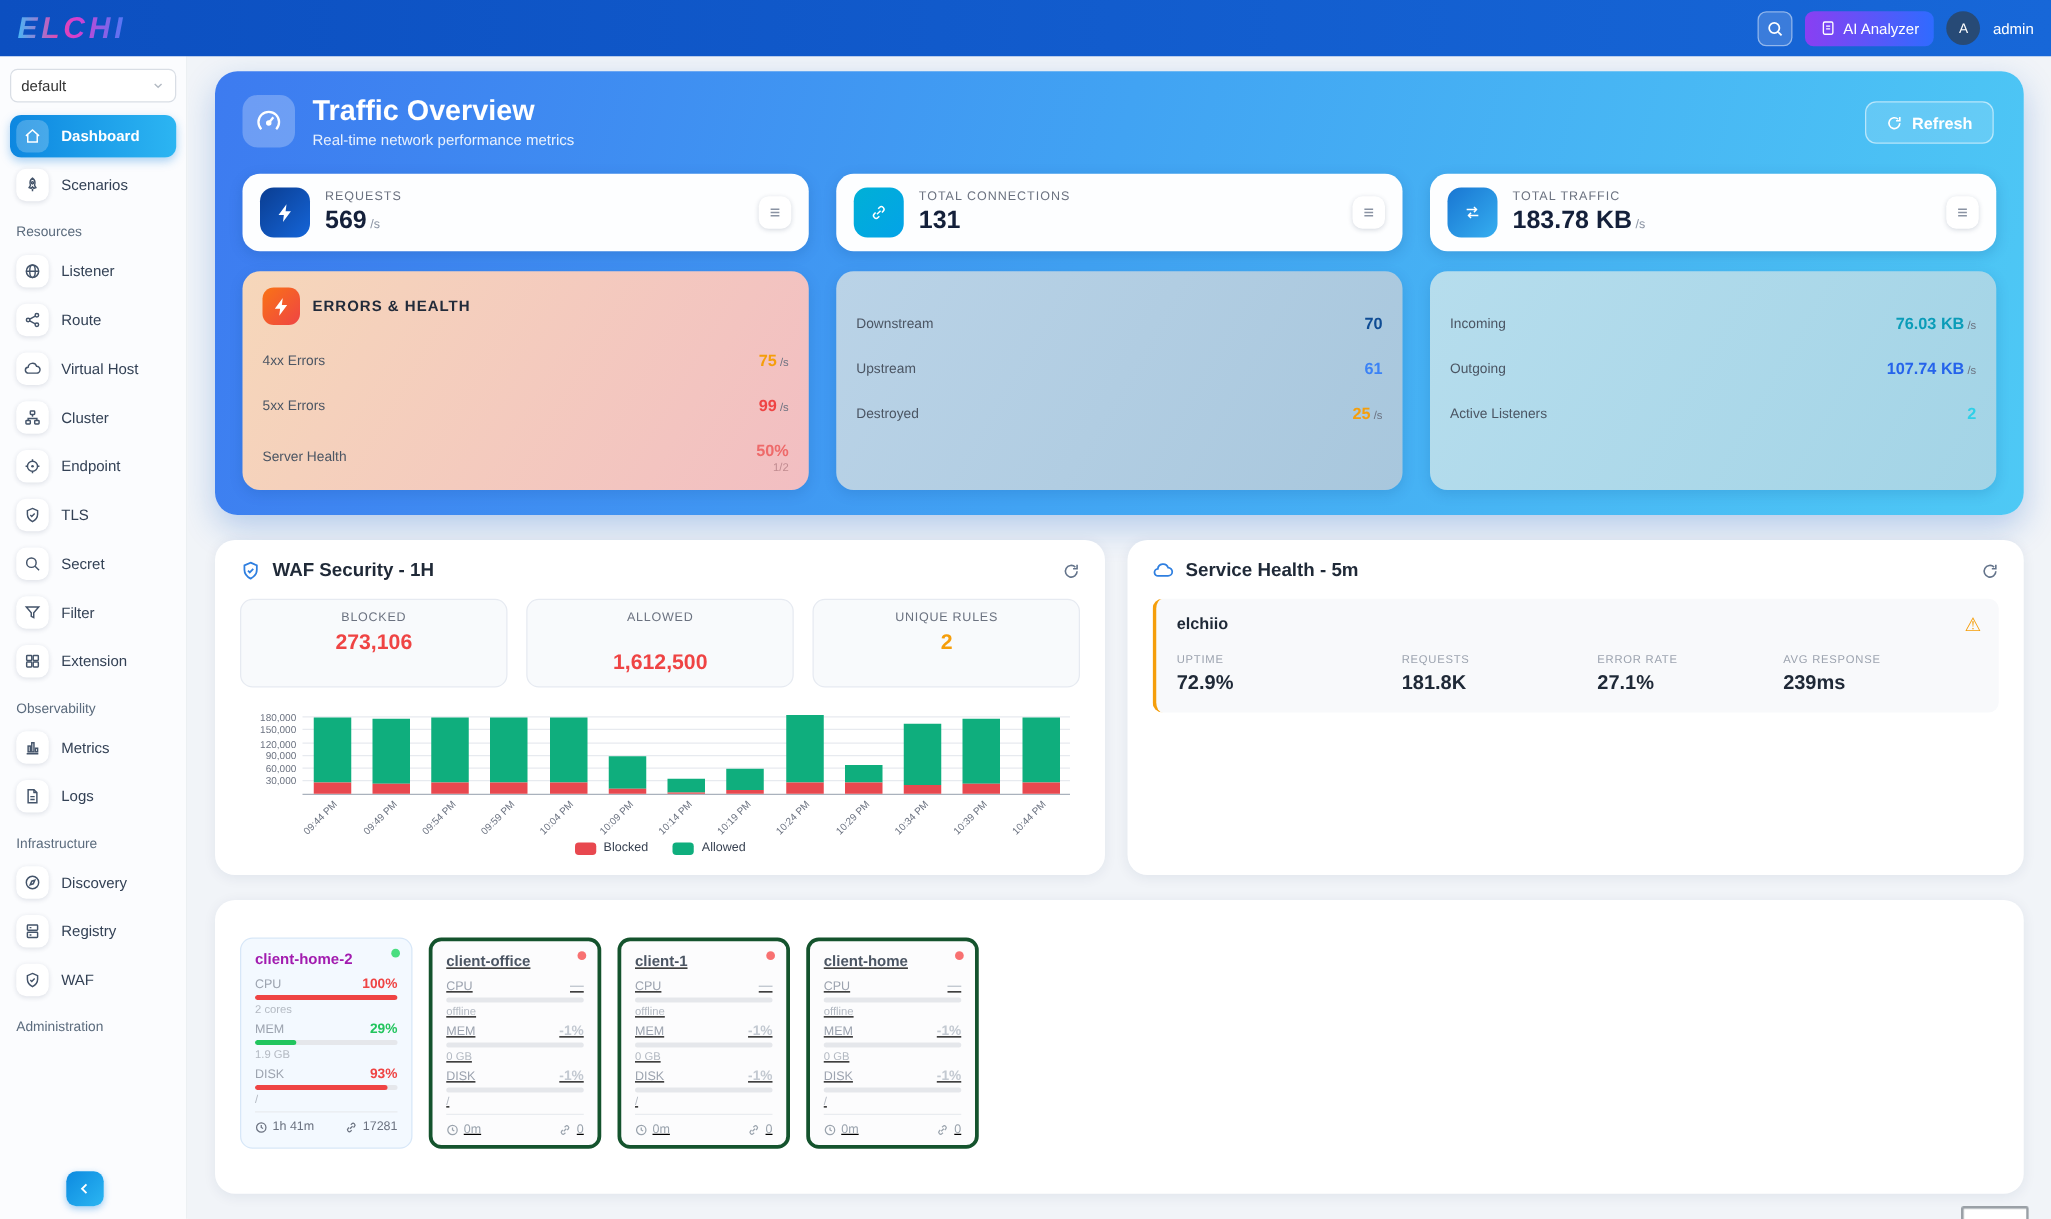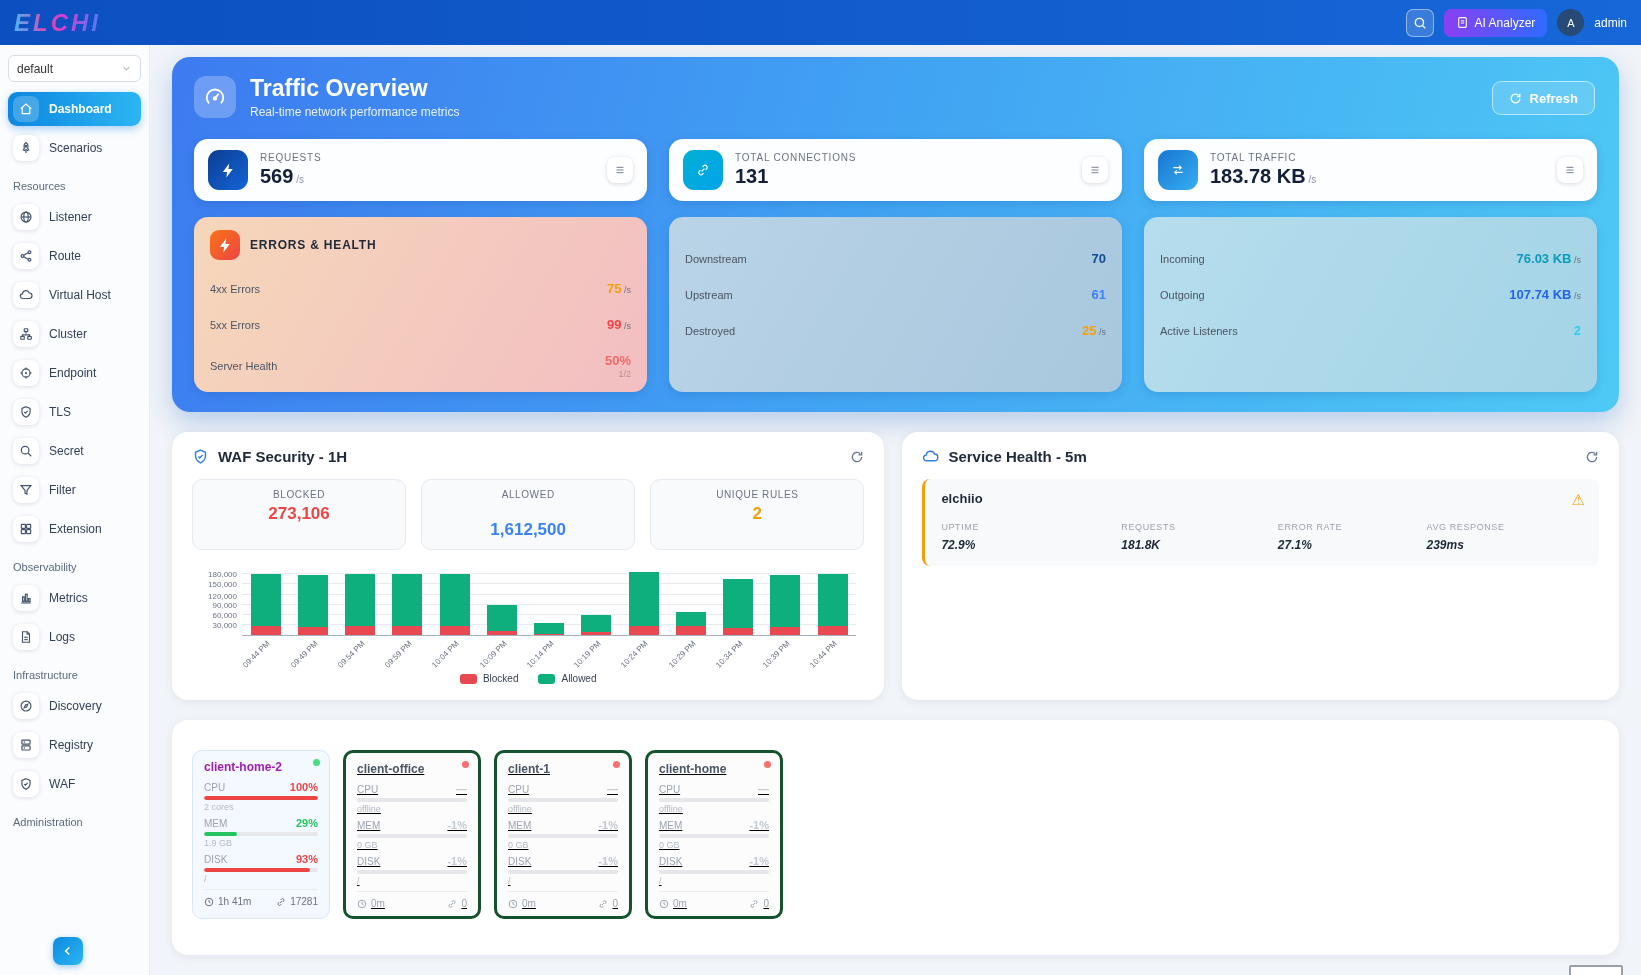--- a/index.html
+++ b/index.html
@@ -90,21 +90,21 @@
   .xlab { position:absolute; top:calc(100% + 4px); right:50%; transform:rotate(-45deg); transform-origin:top right; font-size:8px; color:#6b7280; white-space:nowrap; }
   .chart-legend { position:absolute; left:0; right:0; bottom:0; display:flex; justify-content:center; gap:20px; align-items:center; }
   .leg-item { display:flex; align-items:center; gap:6px; font-size:10px; color:#374151; cursor:pointer; }
   .leg-swatch { width:17px; height:10px; border-radius:3px; }
 
   .svc-row { margin-top:14px; background:#f8f9fb; border-radius:8px; border-left:3px solid #f59e0b; padding:12px 16px 14px; position:relative; }
   .svc-name { font-size:13px; font-weight:bold; color:#1f2937; }
   .svc-warn { position:absolute; top:12px; right:14px; color:#f59e0b; font-size:15px; }
   .svc-metrics { display:grid; grid-template-columns:1.15fr 1fr .95fr 1fr; margin-top:16px; }
   .svc-m .mlabel { font-size:9px; letter-spacing:.6px; color:#9ca3af; }
-  .svc-m .mval { font-size:12px; font-weight:bold; color:#1f2937; margin-top:6px;font-style:italic; }
+  .svc-m .mval { font-size:16px; font-weight:bold; color:#1f2937; margin-top:6px; }
 
   
   .clients-card { margin-top:20px; background:#fff; border-radius:16px; padding:16px 20px 18px; box-shadow:0 2px 10px rgba(20,40,90,.07); min-height:235px; position:relative; }
   .client-grid { display:flex; gap:13px; margin-top:14px; }
   .client { width:138px; border-radius:10px; padding:9px 11px 7px; position:relative; }
   .client.online { background:#f3f9ff; border:1px solid #d7e7f8; }
   .client.offline { background:#fcfcfd; border:3px solid #14532d;text-decoration:underline; }
   .client .dot { position:absolute; top:8px; right:9px; width:7px; height:7px; border-radius:50%; }
   .client .cname { font-size:12px; font-weight:bold; color:#a21caf; margin-bottom:7px; }
   .client.offline .cname { color:#4b5563; }
@@ -558,21 +558,21 @@
             </svg>
           </span>
       </div>
       <div class="waf-stats" id="waf-stats">
           <div class="waf-box">
             <div class="wlabel">BLOCKED</div>
             <div class="wval" style="color: rgb(239, 68, 68);">273,106</div>
           </div>
           <div class="waf-box">
             <div class="wlabel">ALLOWED</div>
-            <div class="wval" style="color: #3b82f6; margin-top: 20px;">1,612,500</div>
+            <div class="wval" style="color: #ef4444; margin-top: 20px;">1,612,500</div>
           </div>
           <div class="waf-box">
             <div class="wlabel">UNIQUE RULES</div>
             <div class="wval" style="color: rgb(245, 158, 11);">2</div>
           </div>
         </div>
       <div class="chart-wrap" id="waf-chart">
         <div class="chart-plot" id="chart-plot">
             <div class="gridline" style="bottom: 10.1053px;"></div>
             <div class="ytick" style="bottom: 10.1053px;">30,000</div>

